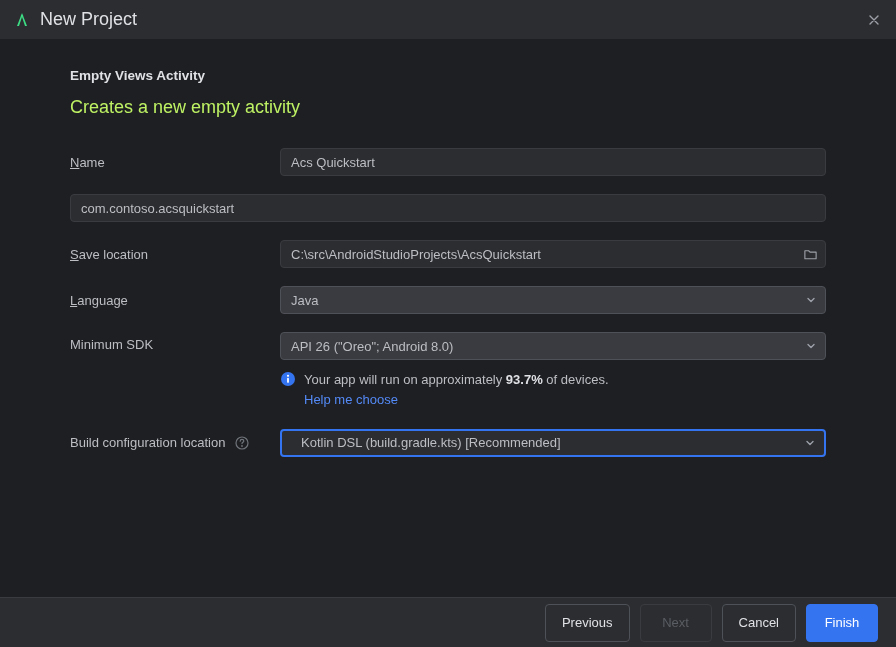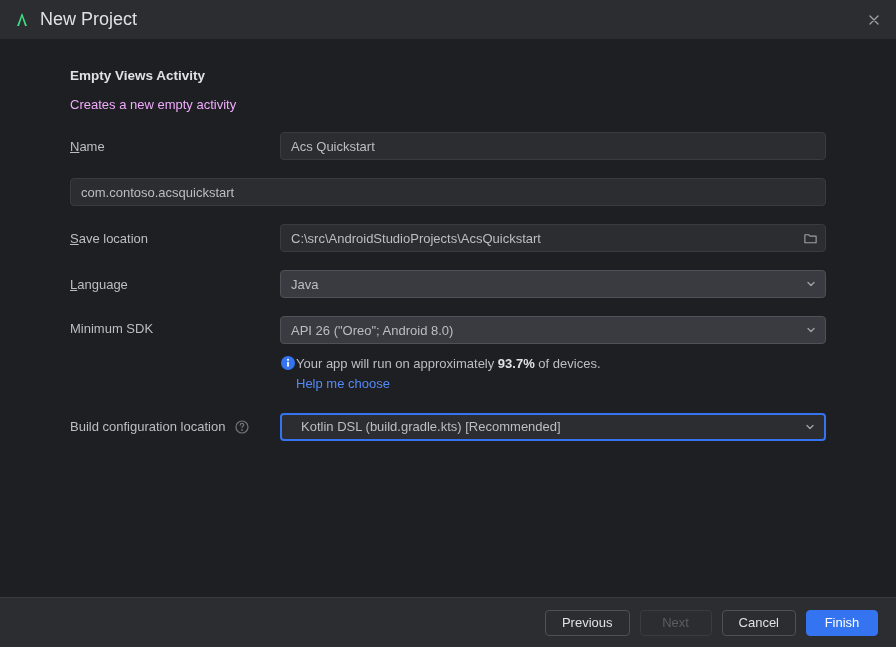--- a/index.html
+++ b/index.html
@@ -39,23 +39,23 @@
     padding: 28px 70px 20px 70px;
     overflow: hidden;
   }
   .page-title {
     color: #dfe1e5;
     font-size: 13.5px;
     font-weight: 600;
     margin-bottom: 14px;
   }
   .page-desc {
-    color: #f0abfc;
-    font-size: 13px;
-    margin-bottom: 20px;
+    color: #bef264;
+    font-size: 18px;
+    margin-bottom: 30px;
   }
   .form-row {
     display: flex;
     align-items: center;
     margin-bottom: 18px;
   }
   .form-row.tall { align-items: flex-start; }
   .form-label {
     width: 210px;
     flex-shrink: 0;
@@ -109,21 +109,21 @@
     position: absolute;
     right: 8px; top: 50%; transform: translateY(-50%);
     width: 12px; height: 12px;
     display: flex; align-items: center; justify-content: center;
   }
   .info-block {
     margin-top: 10px;
     padding-left: 0;
     display: flex;
     align-items: flex-start;
-    gap: 0;
+    gap: 8px;
   }
   .info-icon {
     width: 16px; height: 16px; flex-shrink: 0;
     margin-top: 1px;
   }
   .info-text { color: #bcbec4; line-height: 1.5; }
   .info-text strong { color: #dfe1e5; font-weight: 600; }
   .info-link {
     color: #548af7;
     cursor: pointer;
@@ -141,21 +141,21 @@
     height: 50px;
     border-top: 1px solid #393b40;
     display: flex;
     align-items: center;
     justify-content: flex-end;
     padding: 0 18px;
     gap: 10px;
     background: #2b2d30;
   }
   .btn {
-    height: 26px;
+    height: 38px;
     min-width: 72px;
     padding: 0 16px;
     border-radius: 4px;
     font-size: 13px;
     font-family: inherit;
     display: inline-flex;
     align-items: center;
     justify-content: center;
     cursor: pointer;
     background: #2b2d30;

